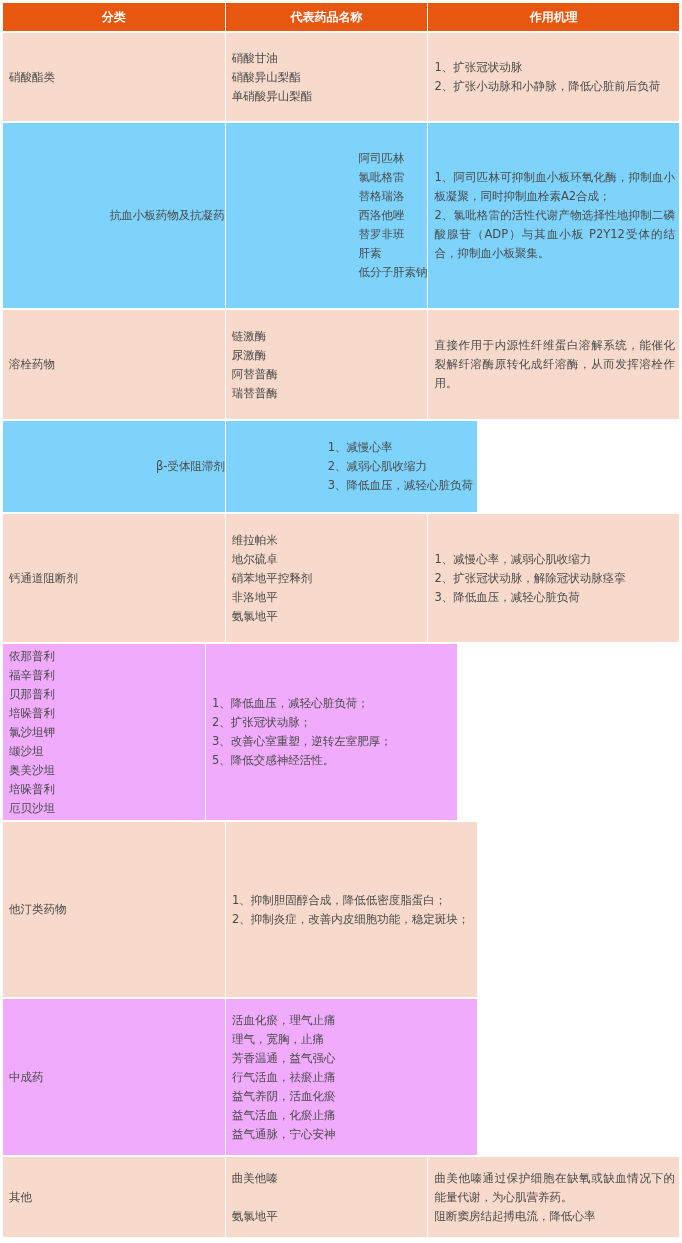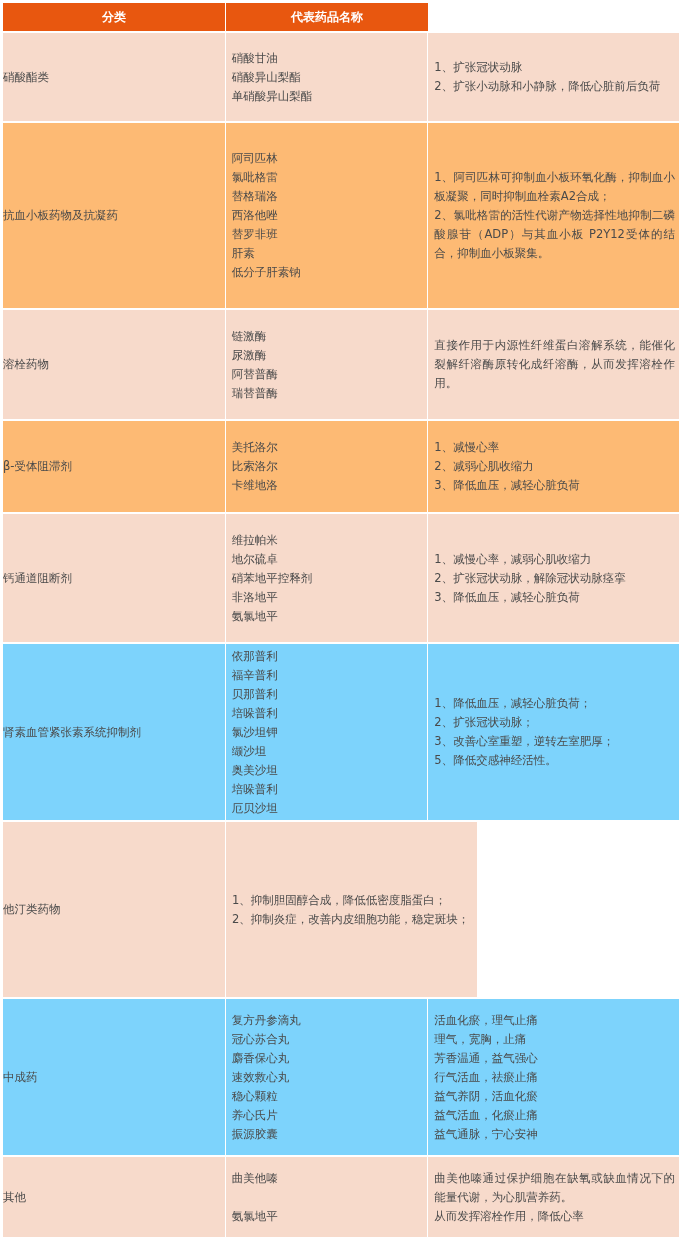--- a/index.html
+++ b/index.html
@@ -1,36 +1,37 @@
 <!DOCTYPE html>
 <html><head>
   <meta charset="utf-8">
   <style>
     html, body { margin: 0; padding: 0; background: #ffffff; }
     body { width: 682px; height: 1243px; overflow: hidden; font-family: "DejaVu Sans", "Liberation Sans", sans-serif; }
     .table { position: absolute; left: 3px; top: 3px; width: 676px; }
     .row { display: flex; margin-bottom: 2px; }
     .cell { box-sizing: border-box; font-size: 11.5px; color: #4a4a4a; line-height: 19px; display: flex; align-items: center; }
-    .c1 { width: 222px; margin-right: 1px; }
+    .c1 { width: 222px; padding-left: 6px; margin-right: 1px; }
     .c2 { width: 202px; padding-left: 6px; margin-right: 1px; font-family: Liberation Serif, serif; }
     .c3 { width: 251px; padding-left: 6px; padding-right: 4px; }
     .head .cell { background: #e8570f; color: #ffffff; font-weight: bold; justify-content: center; height: 28px; font-size: 12px; padding: 0; }
     .odd .cell { background: #f7dacb; }
-    .even .cell { background: #fdba74; }
-    .white .cell { background: #7dd3fc; }
+    .even .cell { background: #7dd3fc; justify-content: flex-end; }
+    .white .cell { background: #f0abfc; }
     .lines { display: flex; flex-direction: column; }
     .c3 .lines { text-align: justify; }
   </style>
 </head>
 <body>
 
 <div class="table">
   <div class="row head">
     <div class="cell c1">分类</div>
     <div class="cell c2">代表药品名称</div>
+    <div class="cell c3">作用机理</div>
   </div>
   <div id="rows">
       <div class="row odd" style="height: 88px;">
         <div class="cell c1">硝酸酯类</div>
         <div class="cell c2">
           <div class="lines">
             <span>硝酸甘油</span>
             <span>硝酸异山梨酯</span>
             <span>单硝酸异山梨酯</span>
           </div>
@@ -73,27 +74,20 @@
           </div>
         </div>
         <div class="cell c3">
           <div class="lines">
             <span>直接作用于内源性纤维蛋白溶解系统，能催化裂解纤溶酶原转化成纤溶酶，从而发挥溶栓作用。</span>
           </div>
         </div>
       </div>
       <div class="row even" style="height: 91px;">
         <div class="cell c1">β-受体阻滞剂</div>
-        <div class="cell c2">
-          <div class="lines">
-            <span>美托洛尔</span>
-            <span>比索洛尔</span>
-            <span>卡维地洛</span>
-          </div>
-        </div>
         <div class="cell c3">
           <div class="lines">
             <span>1、减慢心率</span>
             <span>2、减弱心肌收缩力</span>
             <span>3、降低血压，减轻心脏负荷</span>
           </div>
         </div>
       </div>
       <div class="row odd" style="height: 128px;">
         <div class="cell c1">钙通道阻断剂</div>
@@ -108,21 +102,20 @@
         </div>
         <div class="cell c3">
           <div class="lines">
             <span>1、减慢心率，减弱心肌收缩力</span>
             <span>2、扩张冠状动脉，解除冠状动脉痉挛</span>
             <span>3、降低血压，减轻心脏负荷</span>
           </div>
         </div>
       </div>
       <div class="row white" style="height: 176px;">
-        <div class="cell c1">肾素血管紧张素系统抑制剂</div>
         <div class="cell c2">
           <div class="lines">
             <span>依那普利</span>
             <span>福辛普利</span>
             <span>贝那普利</span>
             <span>培哚普利</span>
             <span>氯沙坦钾</span>
             <span>缬沙坦</span>
             <span>奥美沙坦</span>
             <span>培哚普利</span>
@@ -142,31 +135,20 @@
         <div class="cell c1">他汀类药物</div>
         <div class="cell c3">
           <div class="lines">
             <span>1、抑制胆固醇合成，降低低密度脂蛋白；</span>
             <span>2、抑制炎症，改善内皮细胞功能，稳定斑块；</span>
           </div>
         </div>
       </div>
       <div class="row white" style="height: 156px;">
         <div class="cell c1">中成药</div>
-        <div class="cell c2">
-          <div class="lines">
-            <span>复方丹参滴丸</span>
-            <span>冠心苏合丸</span>
-            <span>麝香保心丸</span>
-            <span>速效救心丸</span>
-            <span>稳心颗粒</span>
-            <span>养心氏片</span>
-            <span>振源胶囊</span>
-          </div>
-        </div>
         <div class="cell c3">
           <div class="lines">
             <span>活血化瘀，理气止痛</span>
             <span>理气，宽胸，止痛</span>
             <span>芳香温通，益气强心</span>
             <span>行气活血，祛瘀止痛</span>
             <span>益气养阴，活血化瘀</span>
             <span>益气活血，化瘀止痛</span>
             <span>益气通脉，宁心安神</span>
           </div>
@@ -177,18 +159,18 @@
         <div class="cell c2">
           <div class="lines">
             <span>曲美他嗪</span>
             <span>&nbsp;</span>
             <span>氨氯地平</span>
           </div>
         </div>
         <div class="cell c3">
           <div class="lines">
             <span>曲美他嗪通过保护细胞在缺氧或缺血情况下的能量代谢，为心肌营养药。</span>
-            <span>从而发挥溶栓作用，降低心率</span>
+            <span>阻断窦房结起搏电流，降低心率</span>
           </div>
         </div>
       </div>
     </div>
 </div>
 
 </body></html>

